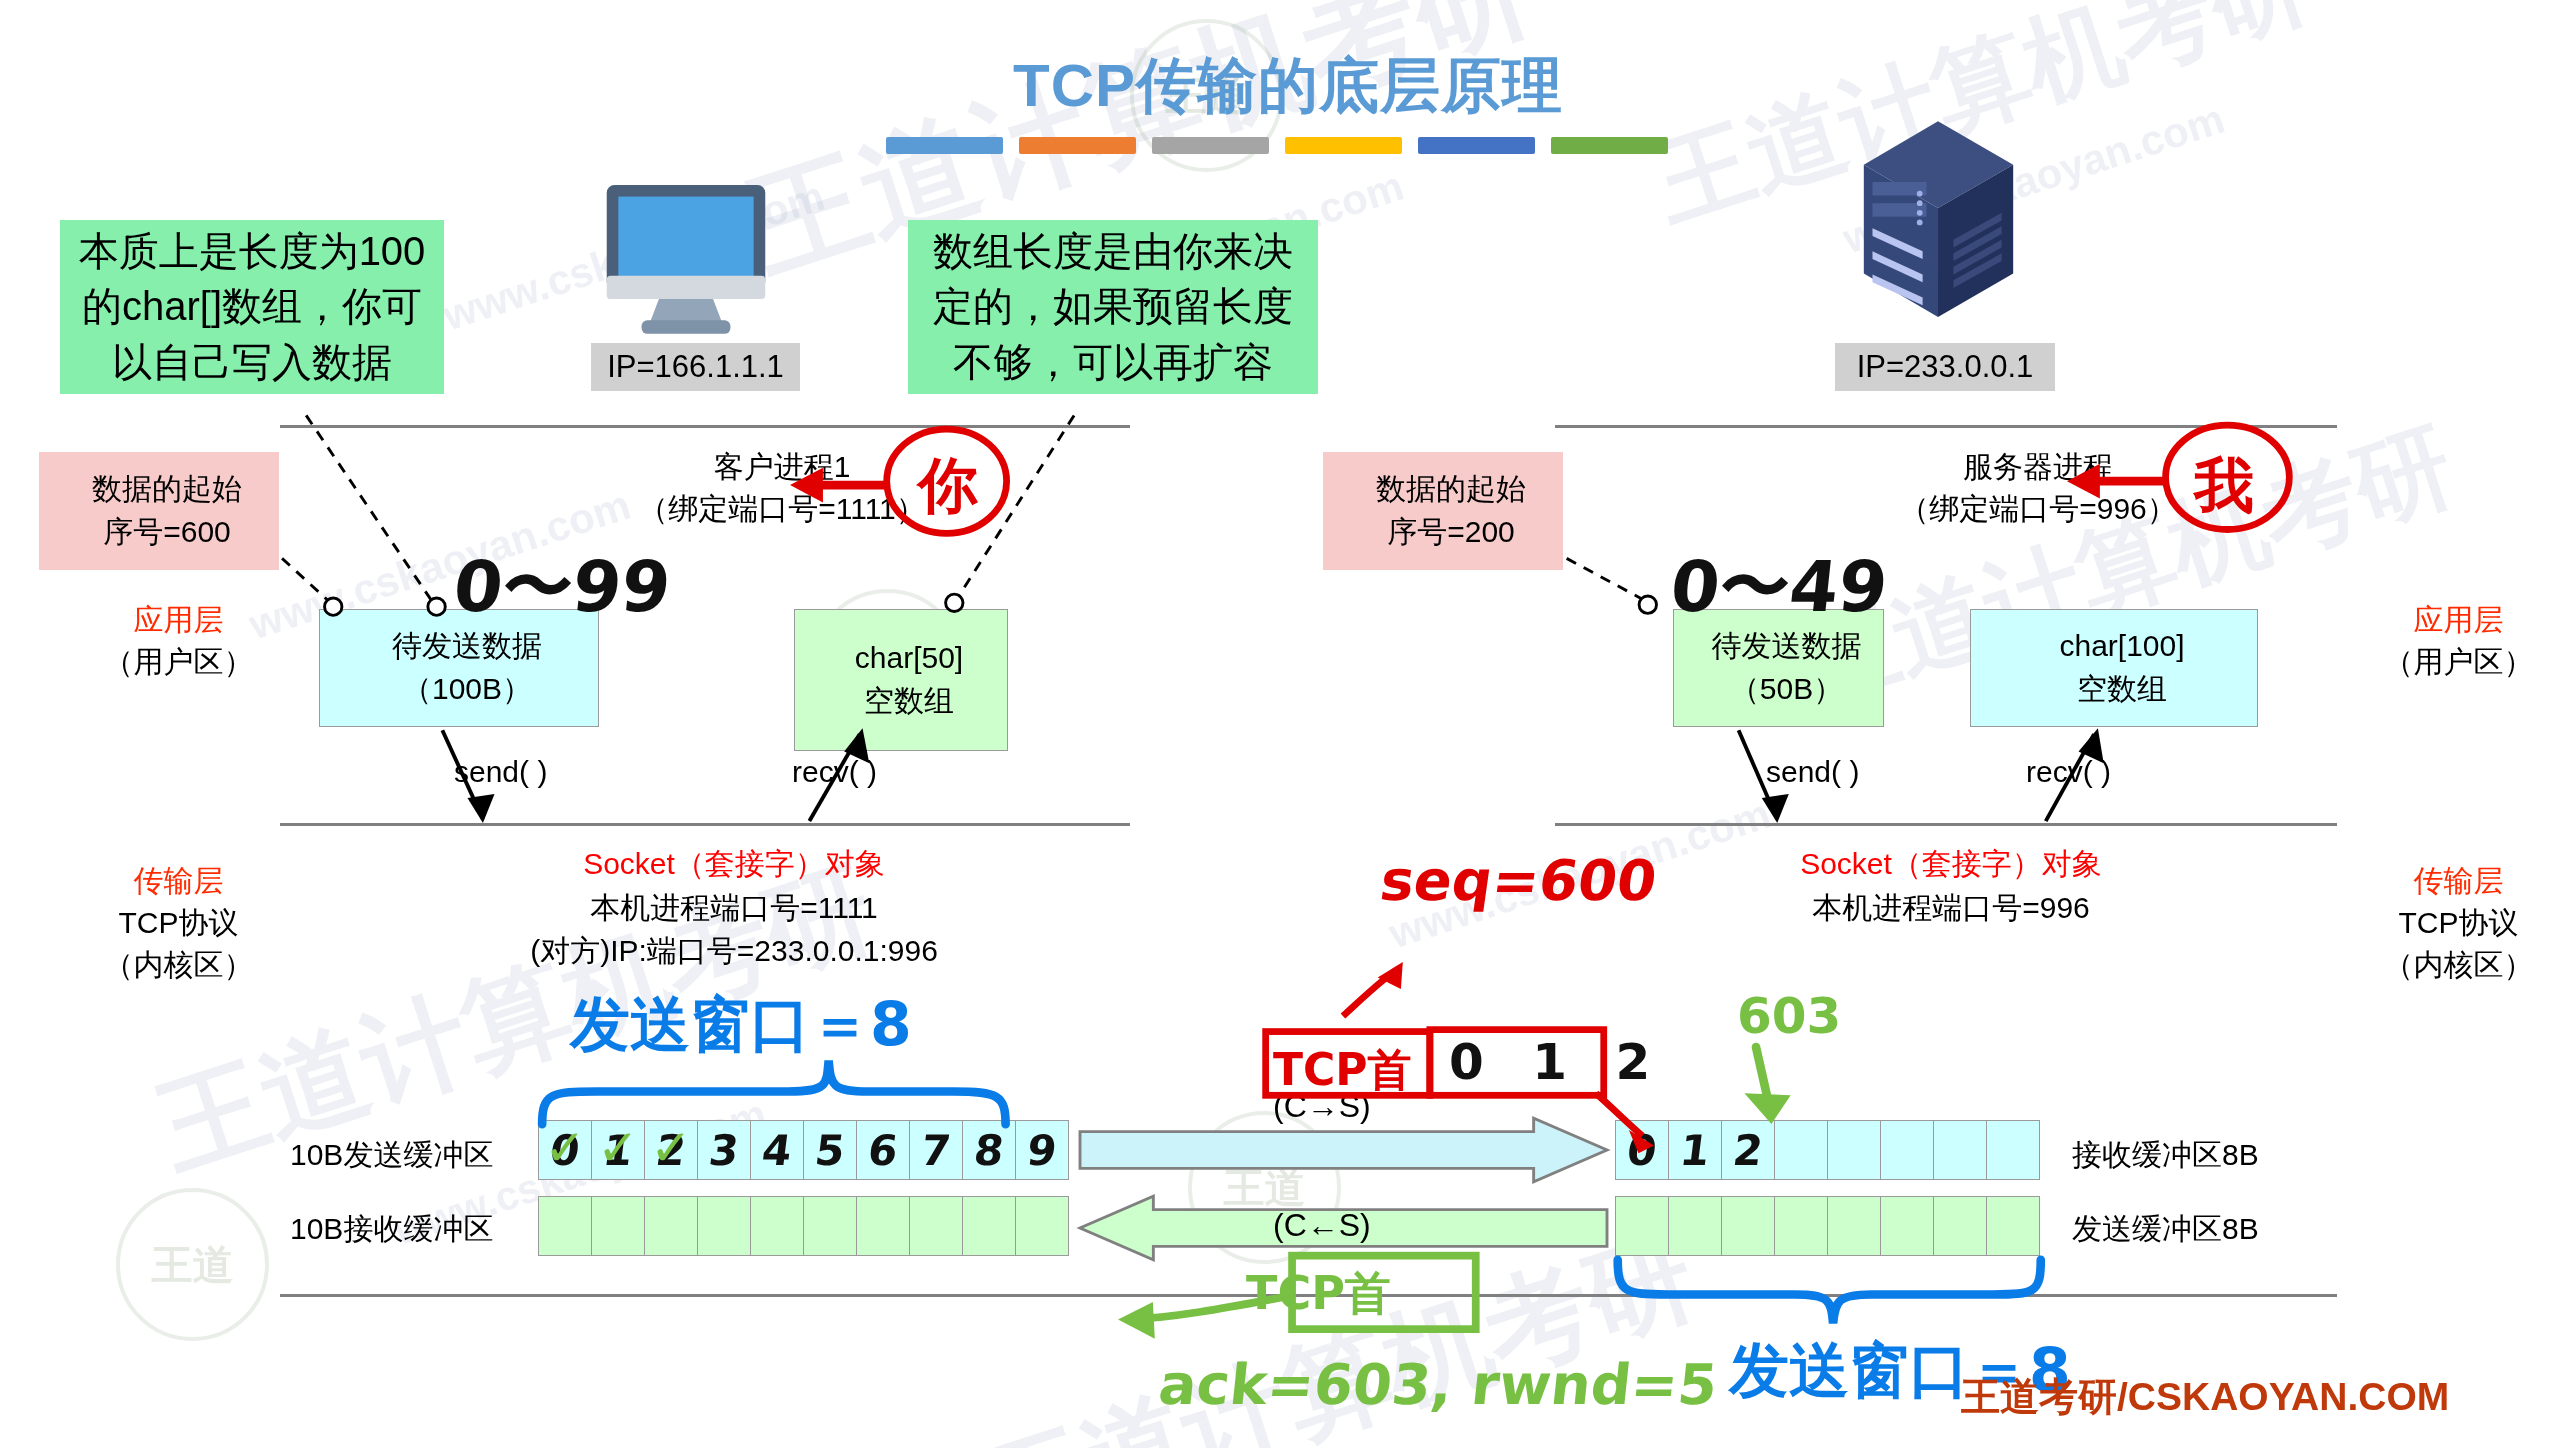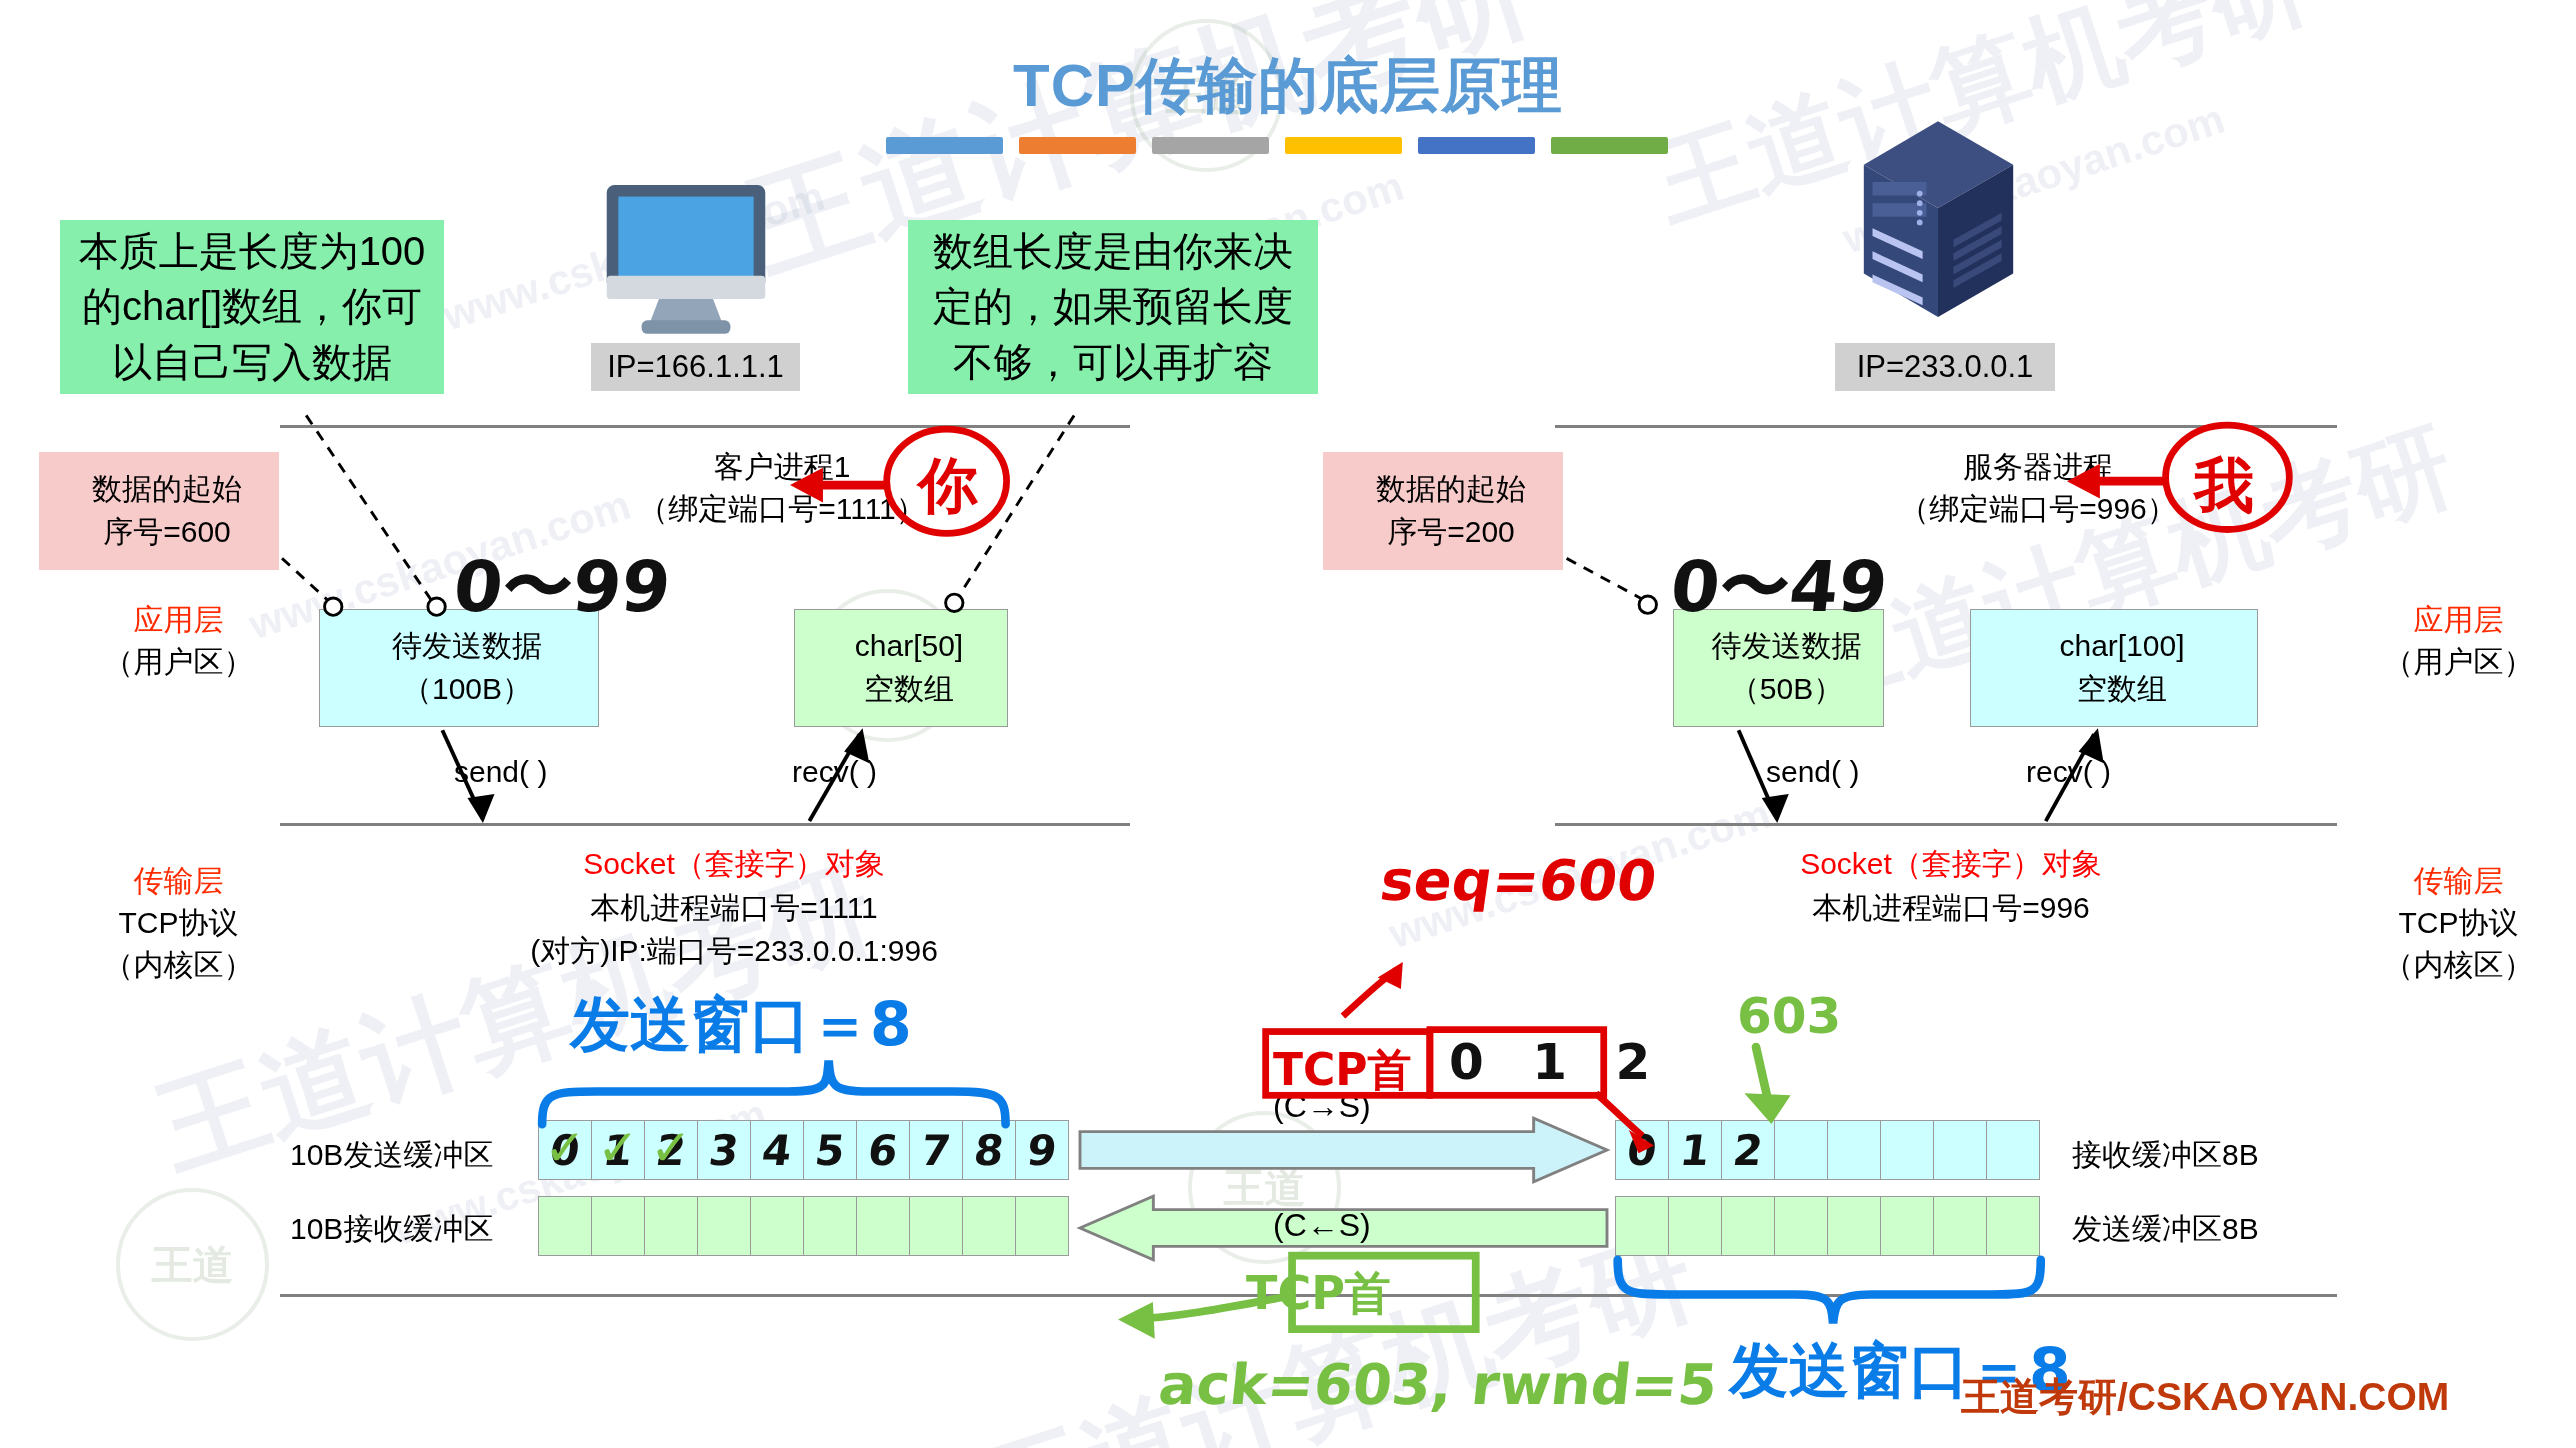--- a/index.html
+++ b/index.html
@@ -173,21 +173,21 @@
 <div class="abs pbox ctr" style="left:39px;top:452px;width:240px;height:118px;flex-direction:column;">
   <div>数据的起始</div>
   <div>序号=600</div>
 </div>
 
 <div class="abs databox cyan ctr" style="left:319px;top:609px;width:280px;height:118px;flex-direction:column;">
   <div>待发送数据</div>
   <div>（100B）</div>
 </div>
 
-<div class="abs databox green ctr" style="left:794px;top:609px;width:214px;height:118px;flex-direction:column;">
+<div class="abs databox green ctr" style="left:794px;top:609px;width:214px;height:142px;flex-direction:column;">
   <div>char[50]</div>
   <div>空数组</div>
 </div>
 
 <div class="abs" style="left:454px;top:755px;font-size:30px;">send( )</div>
 <div class="abs" style="left:792px;top:755px;font-size:30px;">recv( )</div>
 
 <svg class="abs" style="left:0;top:0;width:2576px;height:1449px;pointer-events:none;" viewBox="0 0 2667 1500" width="2576" height="1449">
   <line x1="292" y1="578" x2="340" y2="622" stroke="#000" stroke-width="3" stroke-dasharray="11,9"></line>
   <circle cx="345" cy="628" r="9" fill="#fff" stroke="#000" stroke-width="3"></circle>

